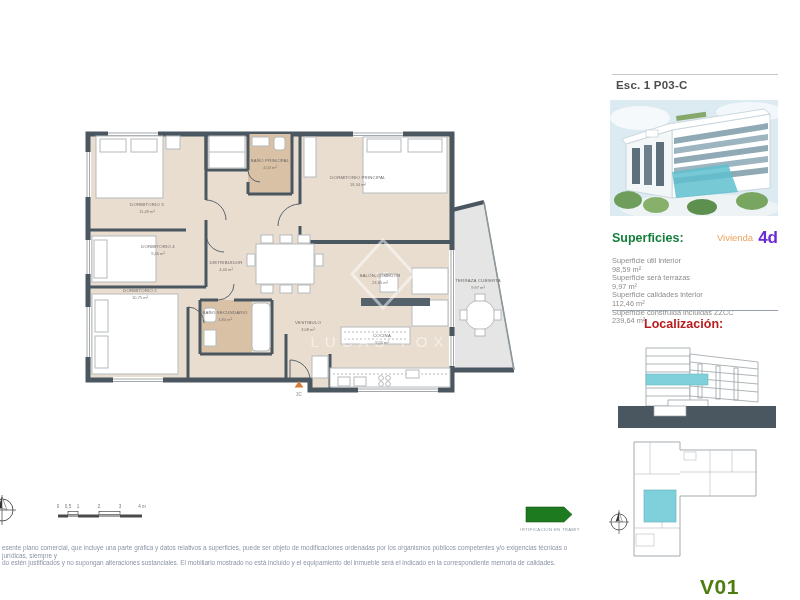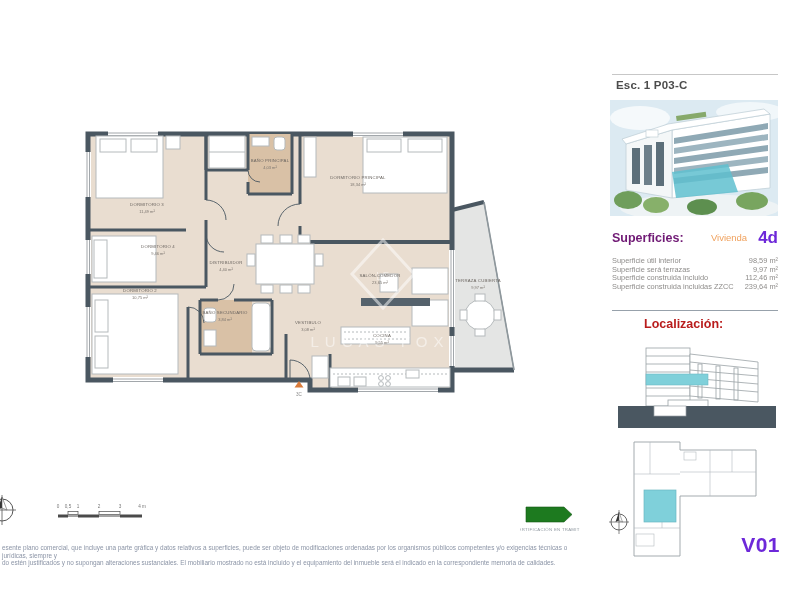--- a/index.html
+++ b/index.html
@@ -10,31 +10,31 @@
   }
   .abs{position:absolute;}
 
   
   .rule{position:absolute;height:1px;background:#c7c7c7;}
   .rule2{position:absolute;height:1px;background:#97a1ab;}
   .plan-ref{position:absolute;left:616px;top:79px;width:166px;
     font-size:11.5px;font-weight:bold;color:#4c4c4c;letter-spacing:.2px;}
   .sup-head-row{position:absolute;left:612px;top:230px;width:166px;display:flex;
     justify-content:space-between;align-items:flex-end;}
-  .sup-head{font-size:12.5px;font-weight:bold;color:#701a75;}
-  .viv{display:flex;align-items:flex-end;gap:11px;}
+  .sup-head{font-size:12.5px;font-weight:bold;color:#15803d;}
+  .viv{display:flex;align-items:flex-end;gap:5px;}
   .viv-label{font-size:9.5px;color:#f0a25e;padding-bottom:2px;}
   .viv-value{font-size:17px;font-weight:bold;color:#6d28d9;line-height:15px;}
   .sup-rows{position:absolute;left:612px;top:257px;width:166px;}
   .sup-row{display:flex;justify-content:space-between;
-    font-size:7.4px;color:#8e8c8a;line-height:8.6px;}
+    font-size:7.4px;color:#8e8c8a;line-height:8.6px;flex-direction:column;}
   .loc-head{position:absolute;left:644px;top:317px;
     font-size:12.5px;font-weight:bold;color:#b91c1c;}
-  .v01{position:absolute;left:700px;top:533px;width:80px;text-align:right;
-    font-size:21px;font-weight:bold;color:#6d28d9;letter-spacing:.5px;}
+  .v01{position:absolute;left:700px;top:575px;width:80px;text-align:left;
+    font-size:21px;font-weight:bold;color:#4d7c0f;letter-spacing:.5px;}
 
   
   .disclaimer{position:absolute;left:2px;top:544px;width:566px;
     font-size:6.4px;line-height:7.6px;color:#8b94a6;}
 
   svg text{font-family:"Liberation Sans", sans-serif;}
   .room-name{font-size:4.3px;fill:#6b6560;text-anchor:middle;letter-spacing:.2px;}
   .room-area{font-size:4px;fill:#7a746e;text-anchor:middle;}
   .tick-label{font-size:4.6px;fill:#777;text-anchor:middle;}
   .cert-label{font-size:4.3px;fill:#8d969f;text-anchor:middle;letter-spacing:.3px;}
@@ -318,21 +318,21 @@
 <div class="sup-rows">
   <div class="sup-row">
     <span>Superficie útil interior</span>
     <span>98,59 m²</span>
   </div>
   <div class="sup-row">
     <span>Superficie será terrazas</span>
     <span>9,97 m²</span>
   </div>
   <div class="sup-row">
-    <span>Superficie construida incluido</span>
+    <span>Superficie calidades interior</span>
     <span>112,46 m²</span>
   </div>
   <div class="sup-row">
     <span>Superficie construida incluidas ZZCC</span>
     <span>239,64 m²</span>
   </div>
 </div>
 
 <div class="rule2" style="left:612px;top:310px;width:166px;"></div>
 <div class="loc-head">Localización:</div>

